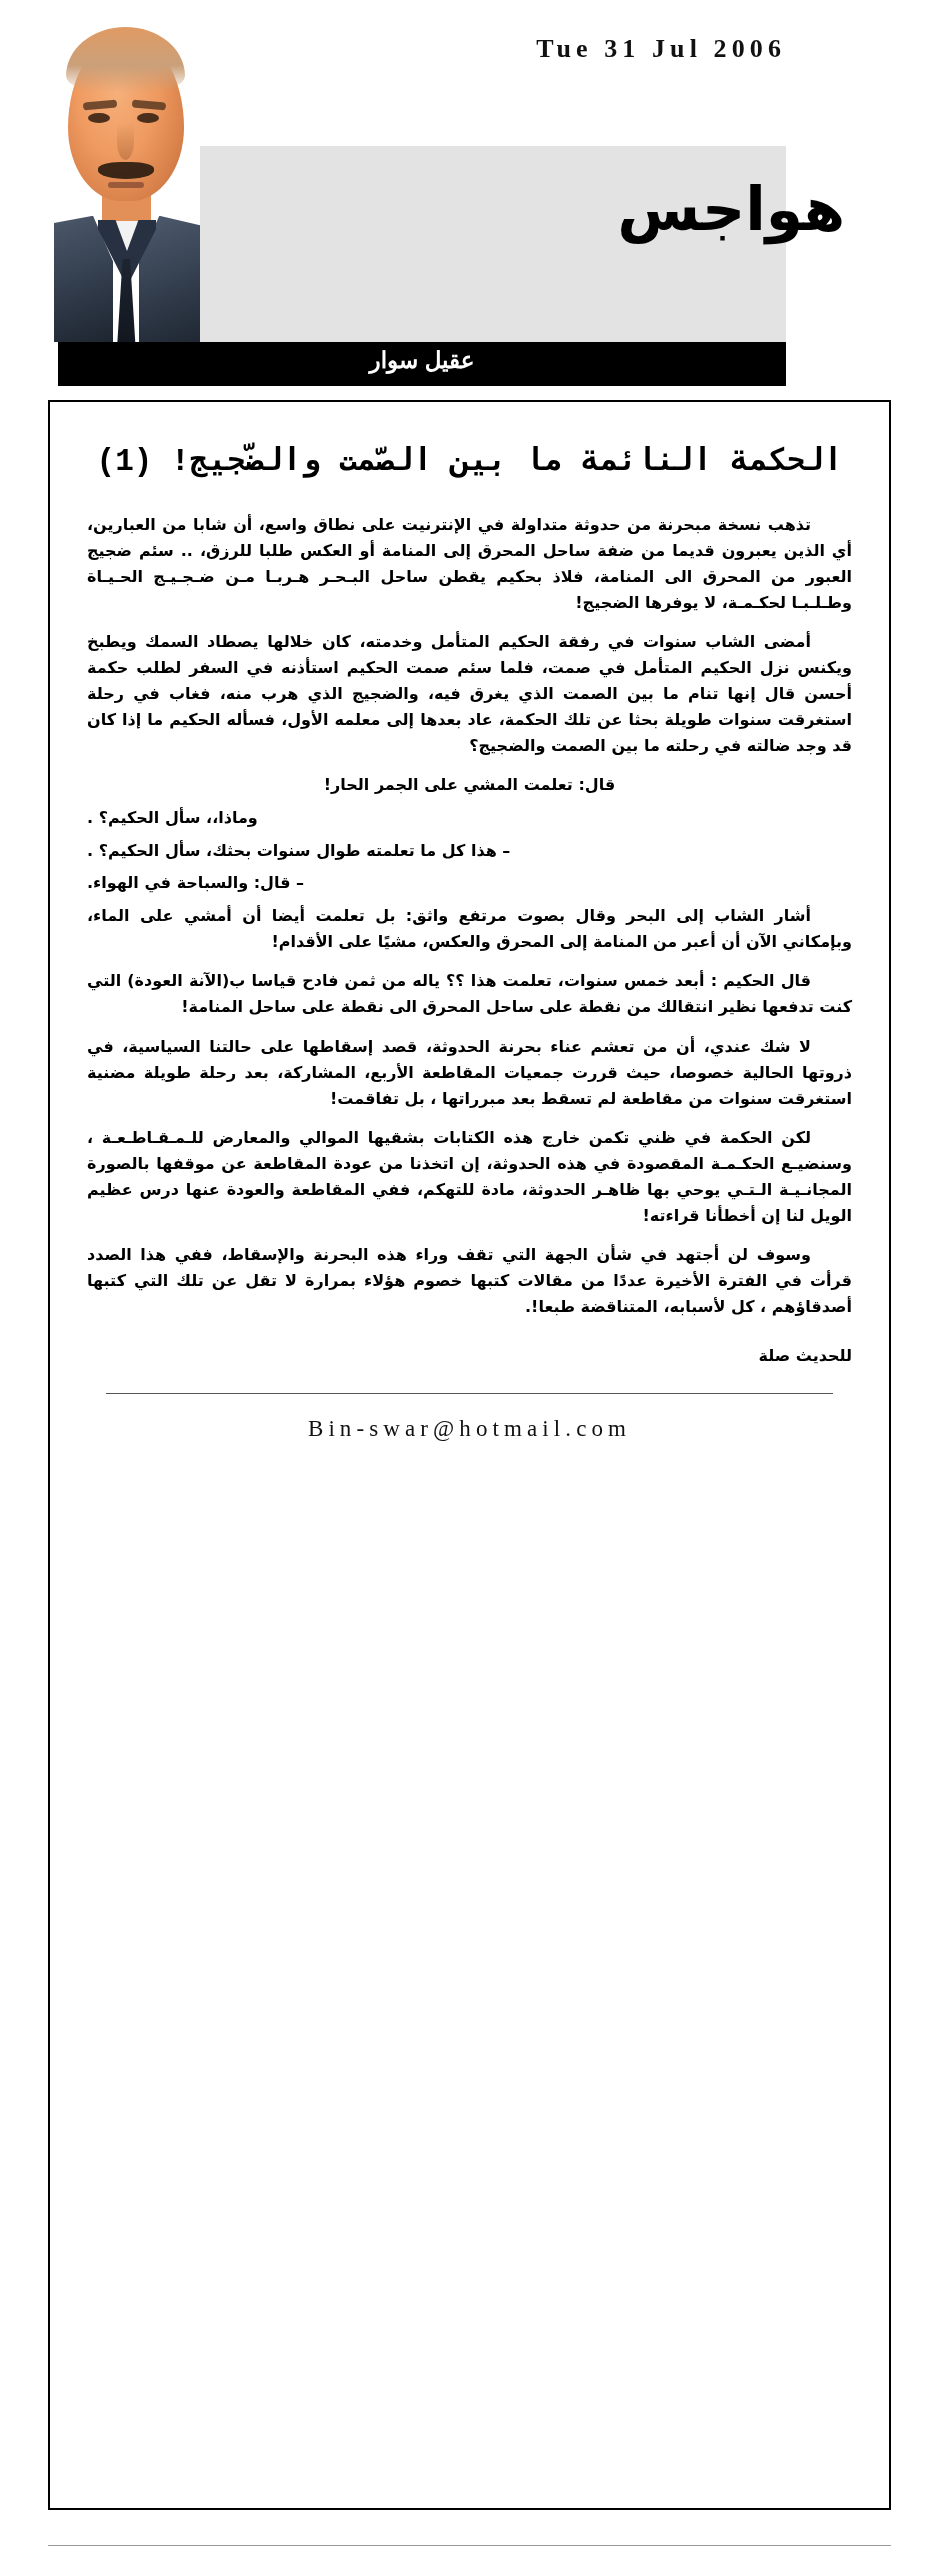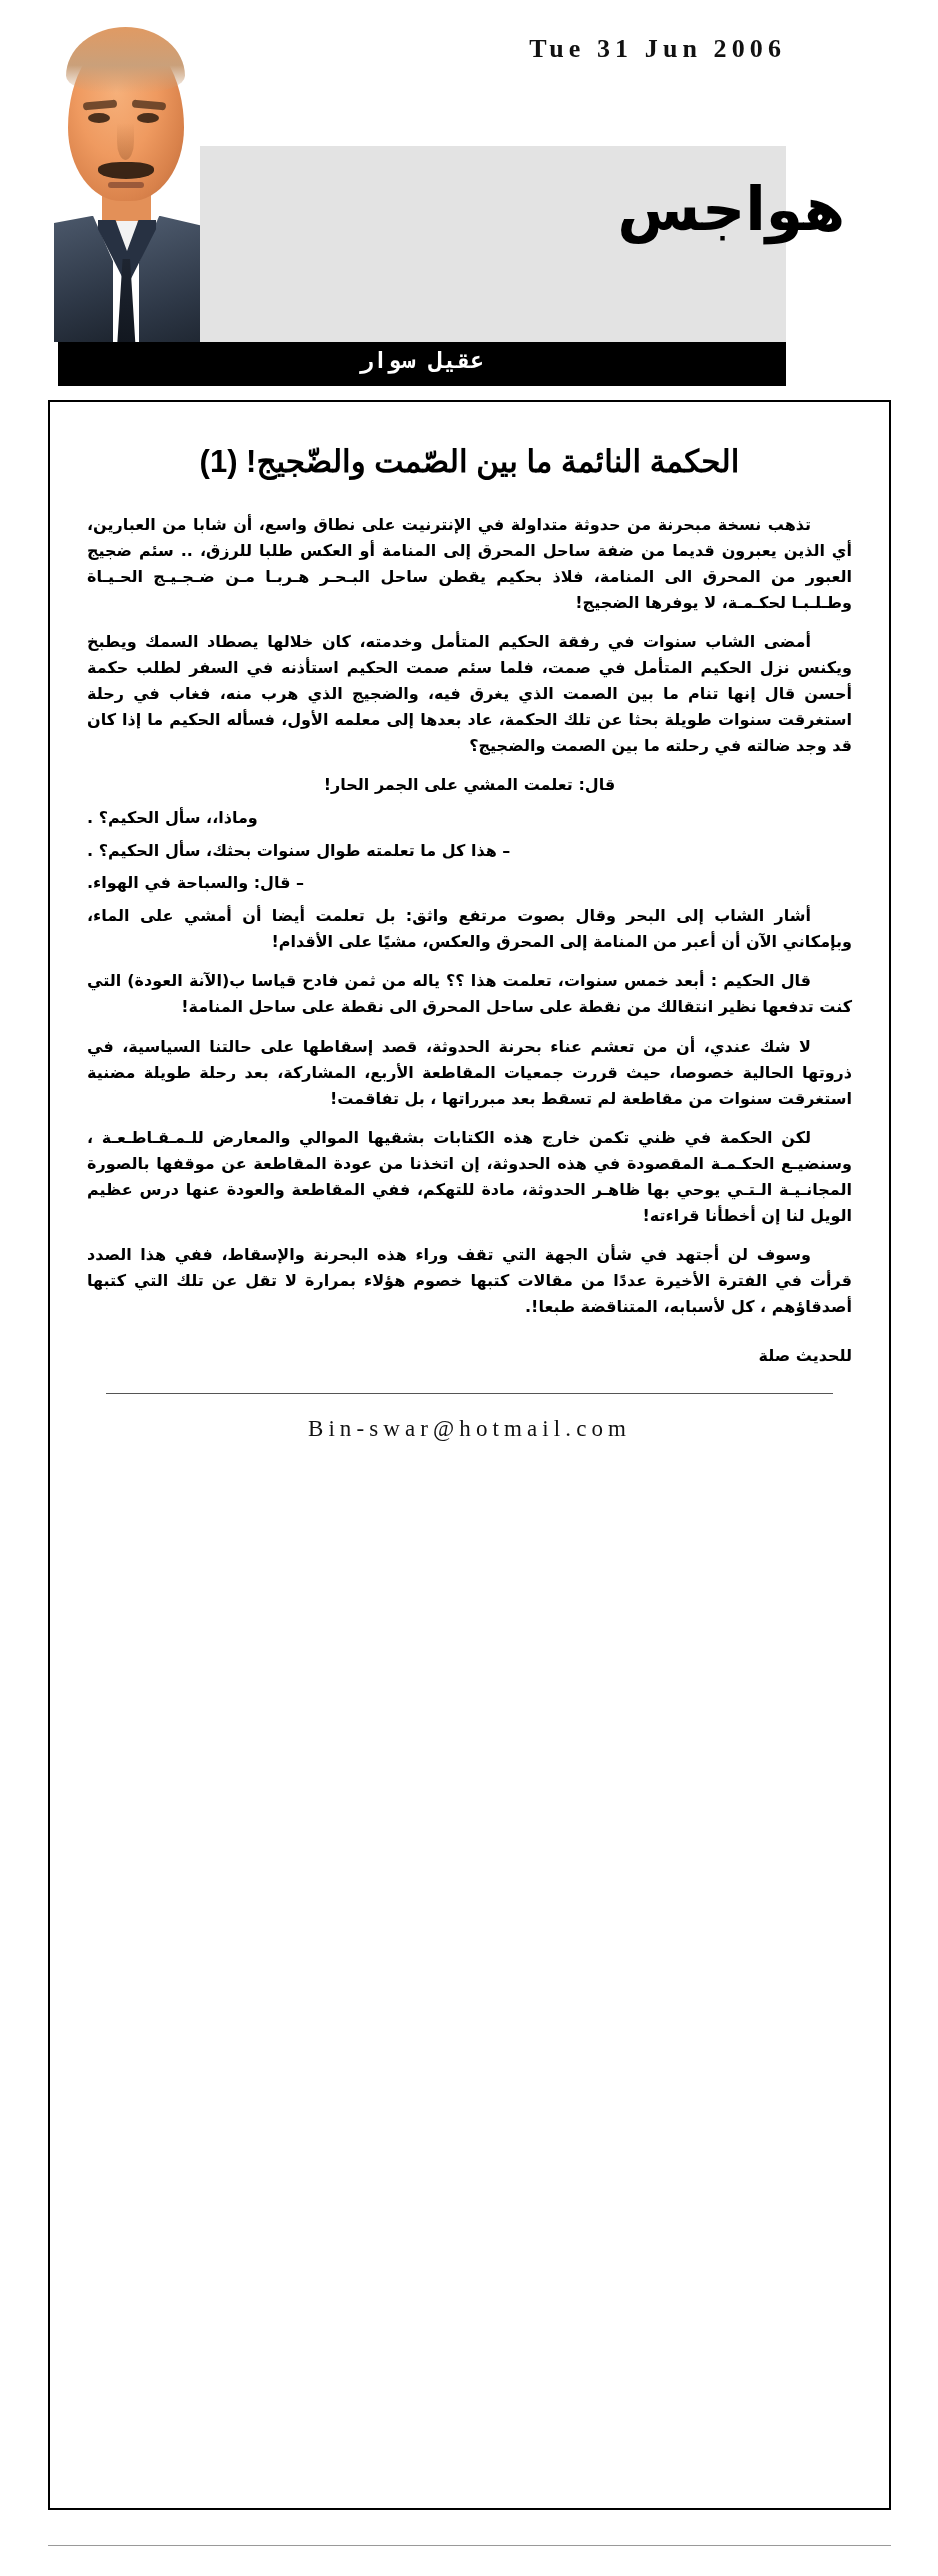--- a/index.html
+++ b/index.html
@@ -206,21 +206,21 @@
     width: 728px;
     height: 44px;
     background: #000000;
   }
   .author-name {
     position: absolute;
     right: 0;
     left: 0;
     top: 5.1px;
     text-align: center;
-    font-family: Liberation Mono, monospace;
+    font-family: Liberation Sans, sans-serif;
     font-size: 23px;
     font-weight: 700;
     color: #ffffff;
     direction: rtl;
   }
 
   
   .article-box {
     position: absolute;
     left: 48px;
@@ -228,21 +228,21 @@
     width: 843px;
     height: 2110px;
     border: 2.6px solid #000000;
     background: #ffffff;
     box-sizing: border-box;
     padding: 22px 37px 0 37px;
   }
 
   .headline {
     text-align: center;
-    font-family: Liberation Sans, sans-serif;
+    font-family: Liberation Mono, monospace;
     font-size: 31px;
     font-weight: 700;
     color: #000000;
     direction: rtl;
     margin: 17px 0 29px 0;
     line-height: 1.35;
   }
 
   .body-text {
     direction: rtl;
@@ -299,21 +299,21 @@
 </style>
 </head>
 <body>
 
 <div class="page">
 
   <div class="masthead">
 
     <div class="grey-band"></div>
 
-    <div class="date-line">Tue 31 Jun 2006</div>
+    <div class="date-line">Tue 31 Jul 2006</div>
 
     <div class="column-title">هواجس</div>
 
     <div class="photo-frame">
       <div class="photo">
         <div class="ph-bg"></div>
         <div class="ph-suit-l"></div>
         <div class="ph-suit-r"></div>
         <div class="ph-neck"></div>
         <div class="ph-shirt"></div>

